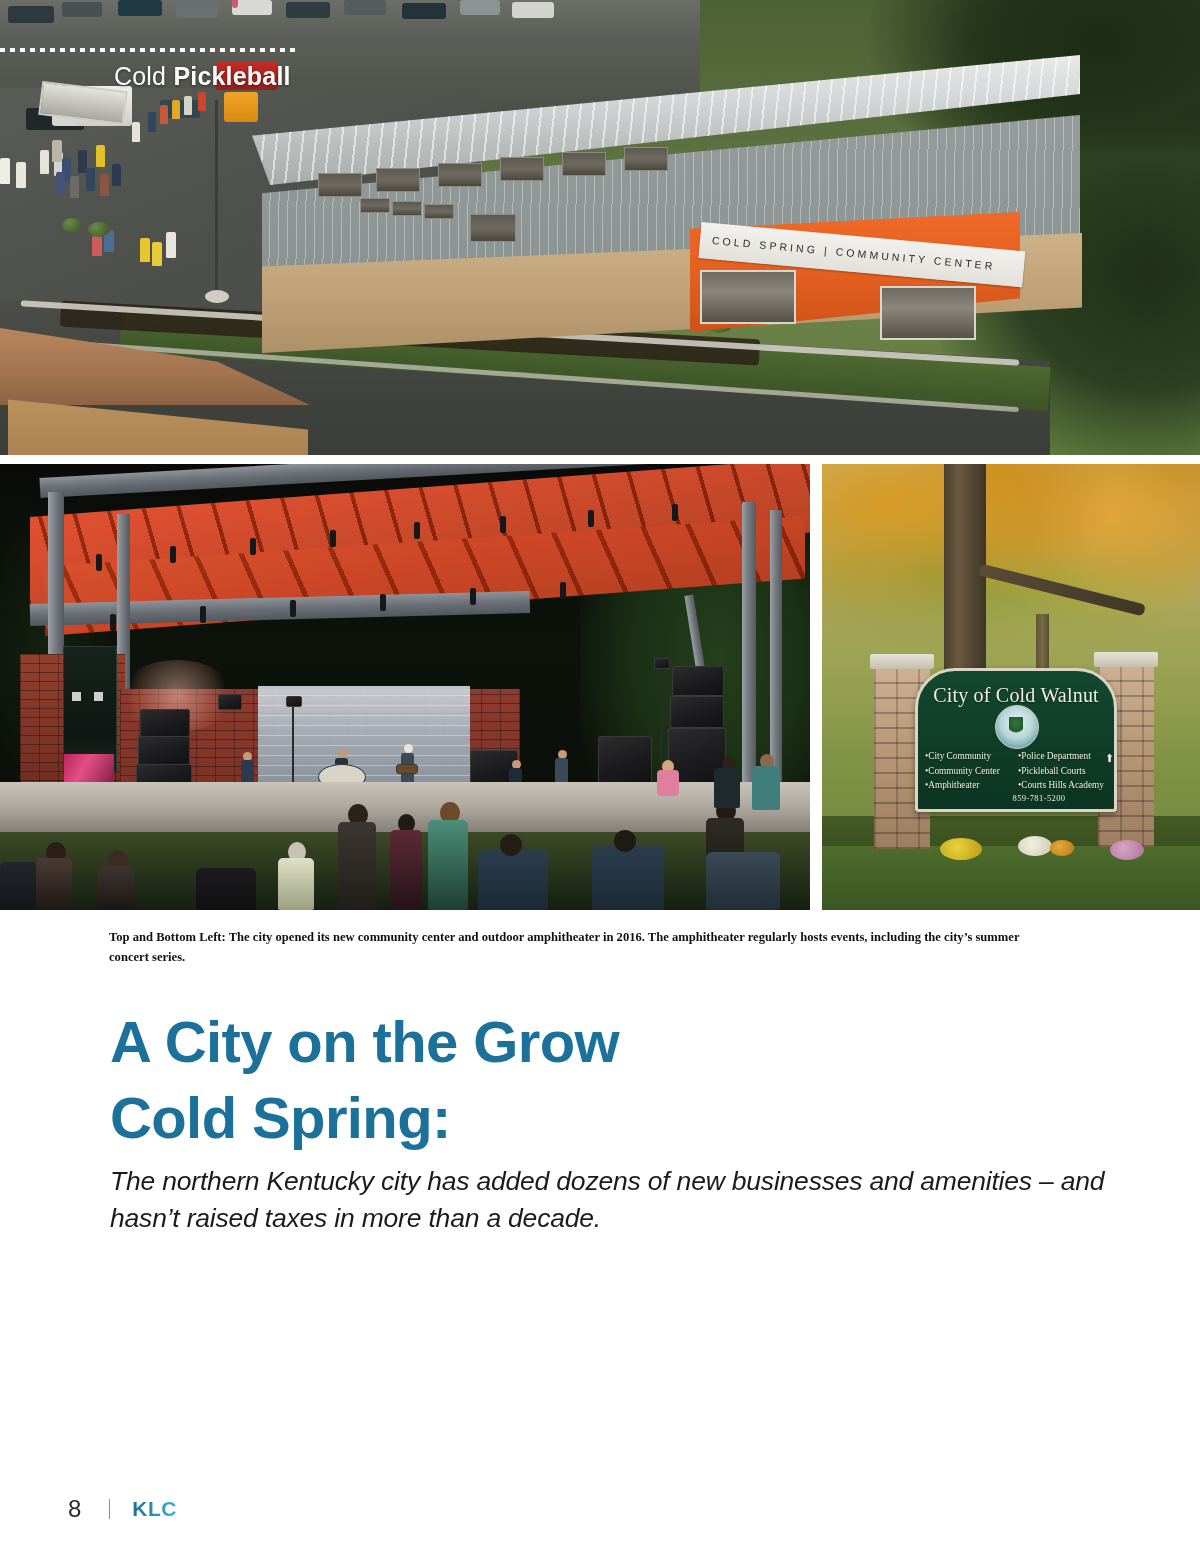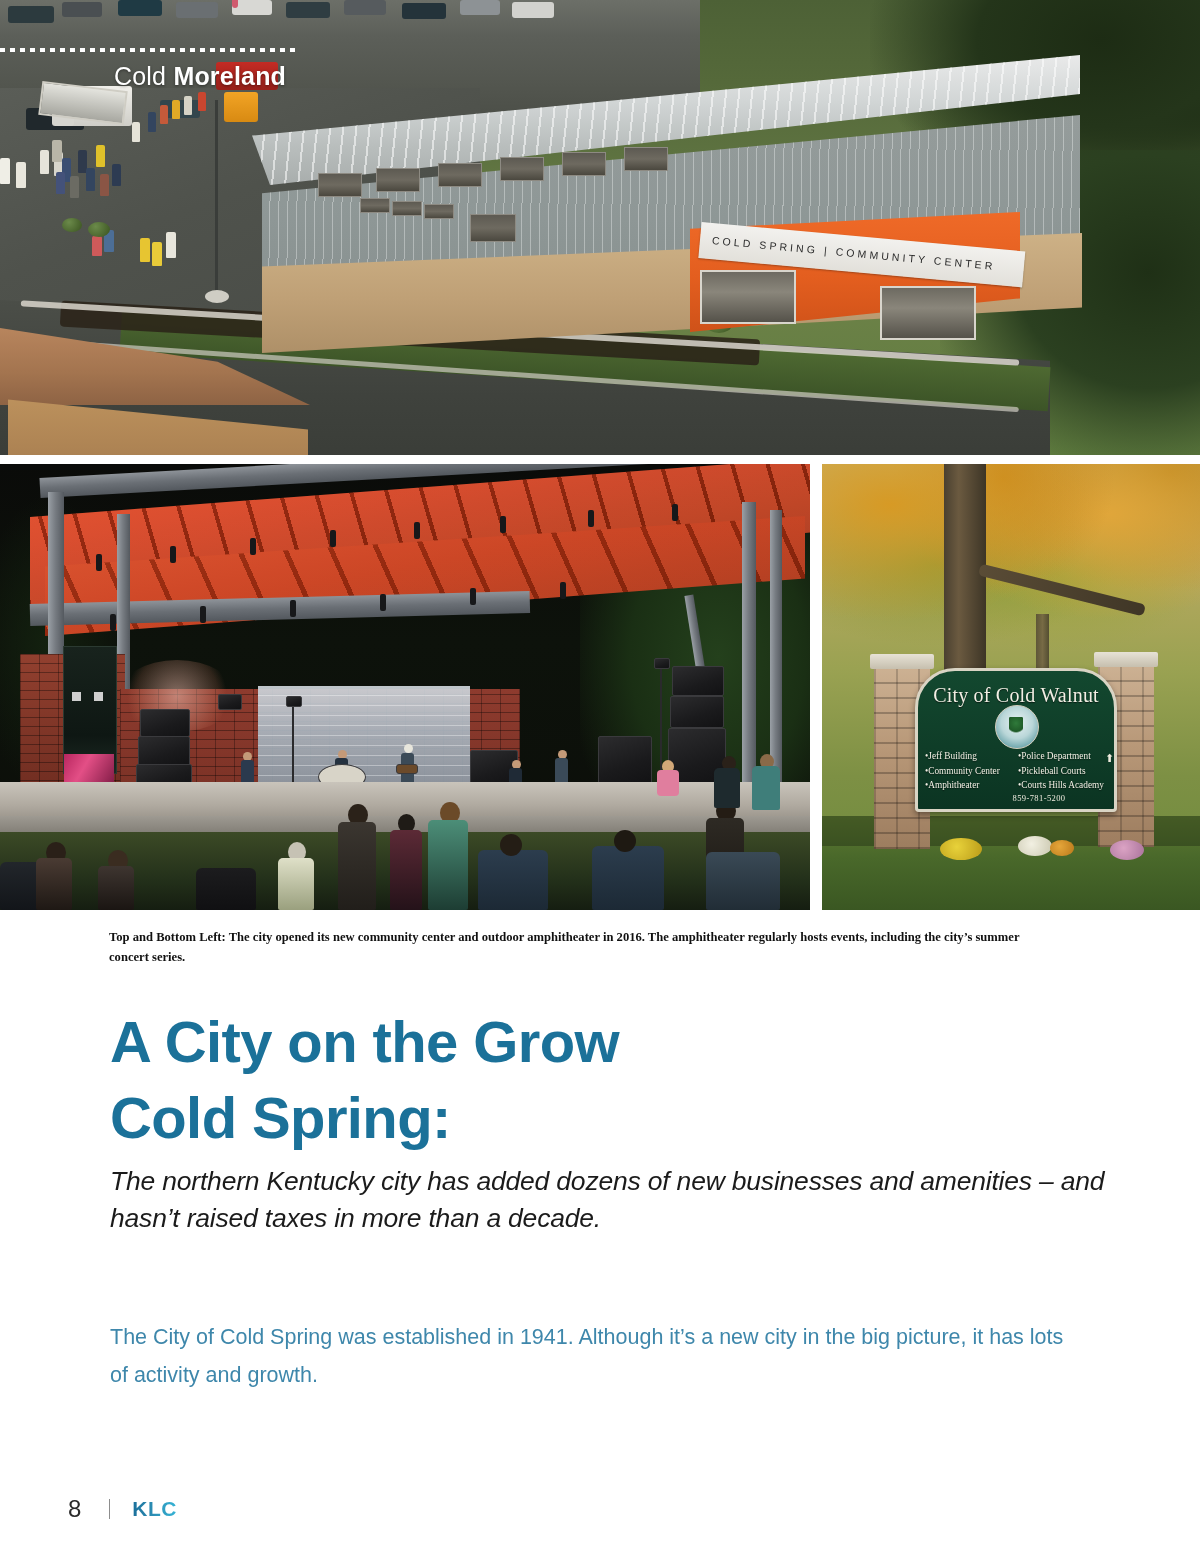--- a/index.html
+++ b/index.html
@@ -347,21 +347,21 @@
       <div class="entry-win" style="left:880px;top:286px;width:92px;height:50px;"></div>
 
       <div class="fg-bldg">
         <div class="fg-roof"></div>
         <div class="fg-wall"></div>
       </div>
       <div class="fg-win"></div>
 
       <div class="dotline"></div>
       <div class="spotlight">
-        <span class="light">Cold </span><span class="bold">Moreland</span>
+        <span class="light">Cold </span><span class="bold">Pickleball</span>
       </div>
     </div>
   </div>
 
   <div class="amph">
     <div class="am-night"></div>
     <div class="am-treesL"></div>
     <div class="am-treesR"></div>
 
     <div class="canopy"></div>
@@ -477,21 +477,21 @@
     <div class="pillar-cap" style="left:48px;top:190px;"></div>
     <div class="pillar" style="left:276px;top:198px;"></div>
     <div class="pillar-cap" style="left:272px;top:188px;"></div>
 
     <div class="board">
       <div class="board-title">City of Cold Walnut</div>
       <div class="board-seal"></div>
       <div class="seal-tree"></div>
       <div class="board-cols">
         <ul class="bc-left">
-          <li>Jeff Building</li>
+          <li>City Community</li>
           <li>Community Center</li>
           <li>Amphitheater</li>
         </ul>
         <ul class="bc-right">
           <li>Police Department</li>
           <li>Pickleball Courts</li>
           <li>Courts Hills Academy</li>
         </ul>
       </div>
       <div class="board-arrow">⬆</div>
@@ -505,21 +505,20 @@
   </div>
 
   <div class="caption">Top and Bottom Left: The city opened its new community center and outdoor amphitheater in 2016. The amphitheater regularly hosts events, including the city’s summer concert series.</div>
 
   <div class="headline">
     <div>A City on the Grow</div>
     <div>Cold Spring:</div>
   </div>
 
   <div class="deck">The northern Kentucky city has added dozens of new businesses and amenities – and hasn’t raised taxes in more than a decade.</div>
-  <div class="lead">The City of Cold Spring was established in 1941. Although it’s a new city in the big picture, it has lots of activity and growth.</div>
 
   <div class="footer">
     <span class="pagenum">8</span>
     <span class="fsep"></span>
     <span class="klc">KLC</span>
   </div>
 
 </div>
 
 </body></html>

